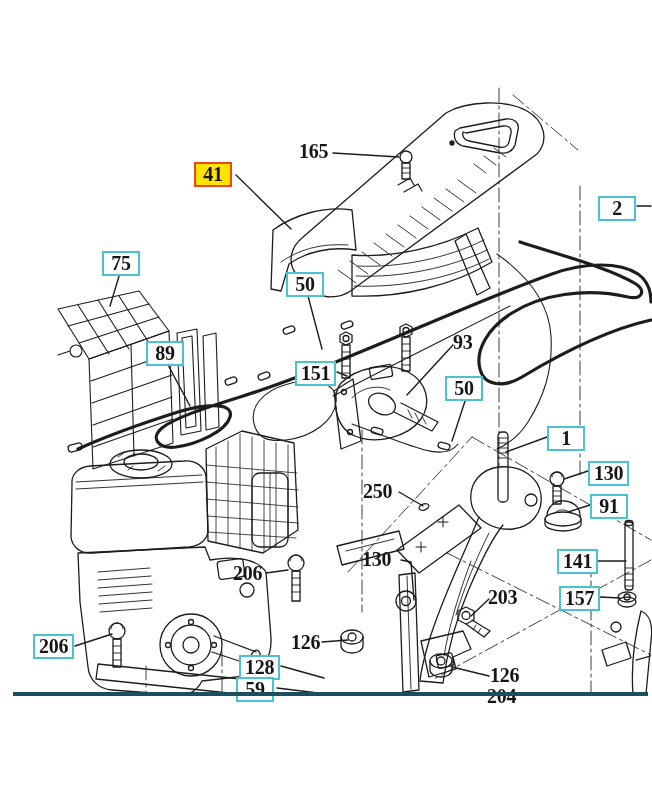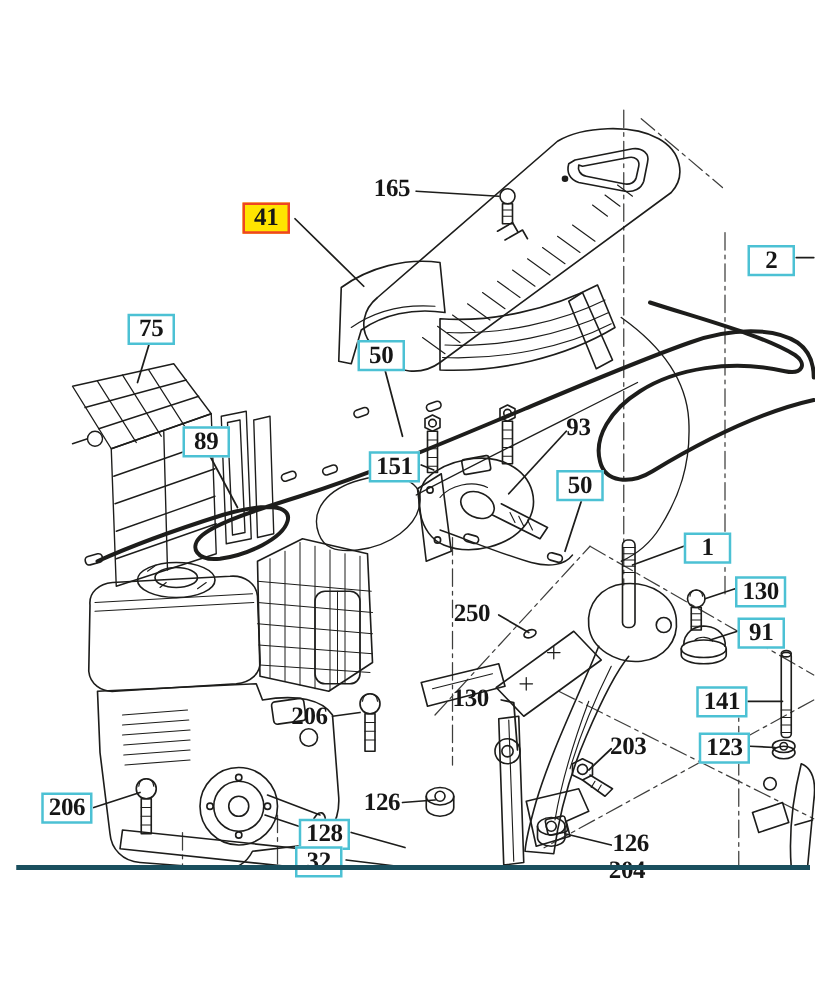--- a/index.html
+++ b/index.html
@@ -232,25 +232,25 @@
 <div class="callout boxed" style="left:146px;top:341px">89</div>
 <div class="callout boxed" style="left:295px;top:361px">151</div>
 <div class="callout" style="left:453px;top:332px">93</div>
 <div class="callout boxed" style="left:445px;top:376px">50</div>
 <div class="callout boxed" style="left:547px;top:426px">1</div>
 <div class="callout boxed" style="left:588px;top:461px">130</div>
 <div class="callout boxed" style="left:590px;top:494px">91</div>
 <div class="callout" style="left:363px;top:481px">250</div>
 <div class="callout" style="left:362px;top:549px">130</div>
 <div class="callout boxed" style="left:557px;top:549px">141</div>
-<div class="callout boxed" style="left:559px;top:586px">123</div>
+<div class="callout boxed" style="left:559px;top:586px">157</div>
 <div class="callout" style="left:488px;top:587px">203</div>
 <div class="callout" style="left:233px;top:563px">206</div>
 <div class="callout" style="left:291px;top:632px">126</div>
 <div class="callout boxed" style="left:33px;top:634px">206</div>
 <div class="callout boxed" style="left:239px;top:655px">128</div>
-<div class="callout boxed" style="left:236px;top:677px">32</div>
+<div class="callout boxed" style="left:236px;top:677px">59</div>
 <div class="callout" style="left:490px;top:665px">126</div>
 <div class="callout partial" style="left:487px;top:686px">204</div>
 
 <div class="bottom-rule"></div>
 
 </div>
 
 </body></html>

